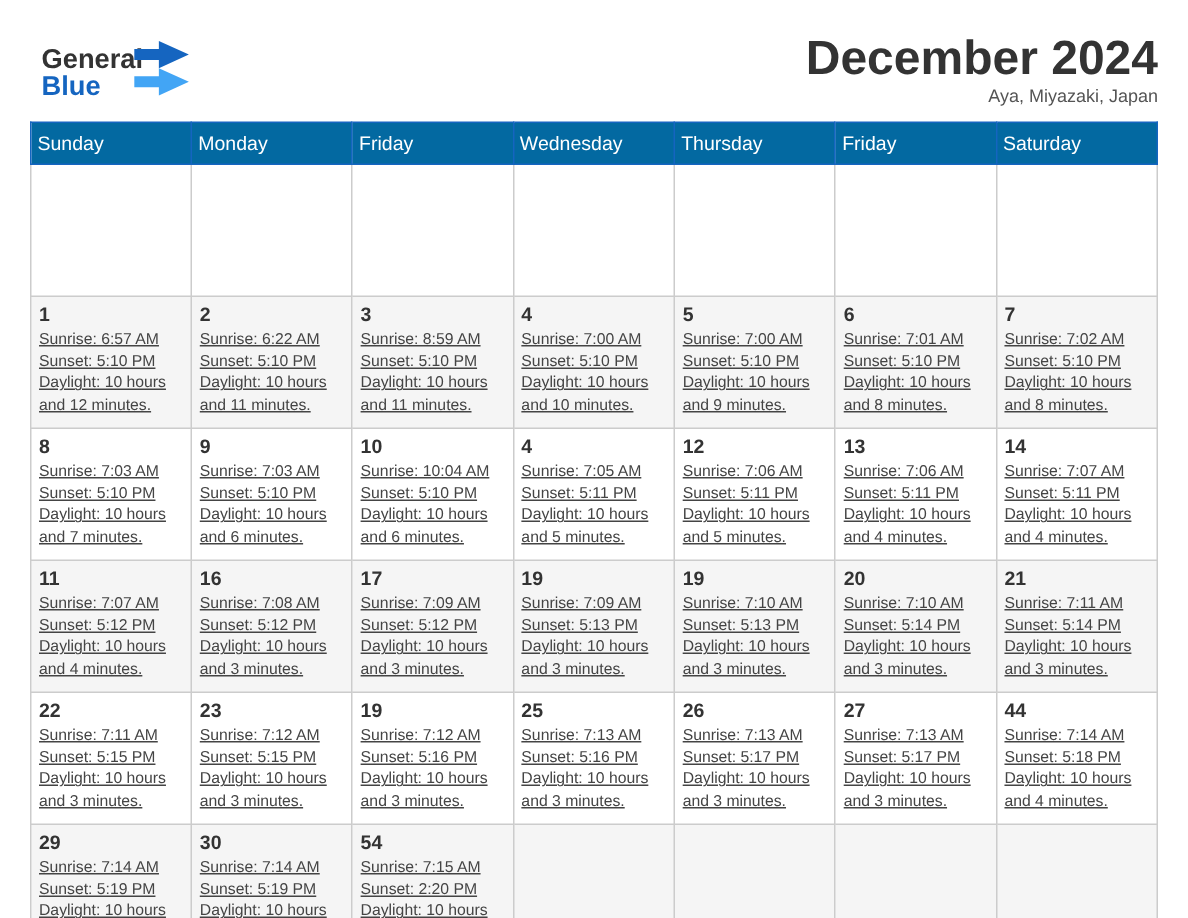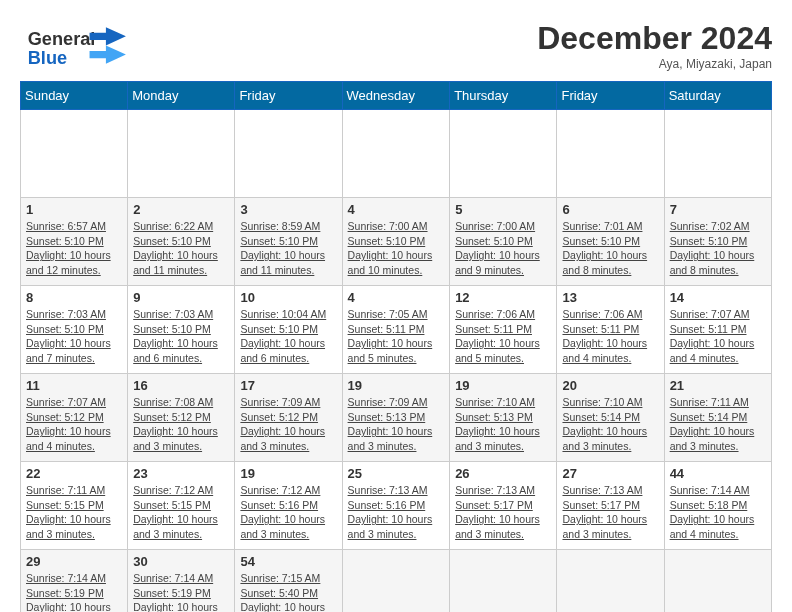--- a/index.html
+++ b/index.html
@@ -371,21 +371,21 @@
         <div class="day-info">
           <span>Sunrise: 7:14 AM</span><br>
           <span>Sunset: 5:19 PM</span><br>
           <span>Daylight: 10 hours and 4 minutes.</span>
         </div>
       </td>
         <td>
         <span class="day-num">54</span>
         <div class="day-info">
           <span>Sunrise: 7:15 AM</span><br>
-          <span>Sunset: 5:40 PM</span><br>
+          <span>Sunset: 2:20 PM</span><br>
           <span>Daylight: 10 hours and 5 minutes.</span>
         </div>
       </td>
         <td class="empty-cell"></td>
         <td class="empty-cell"></td>
         <td class="empty-cell"></td>
         <td class="empty-cell"></td>
       </tr>
     </tbody>
 </table>

